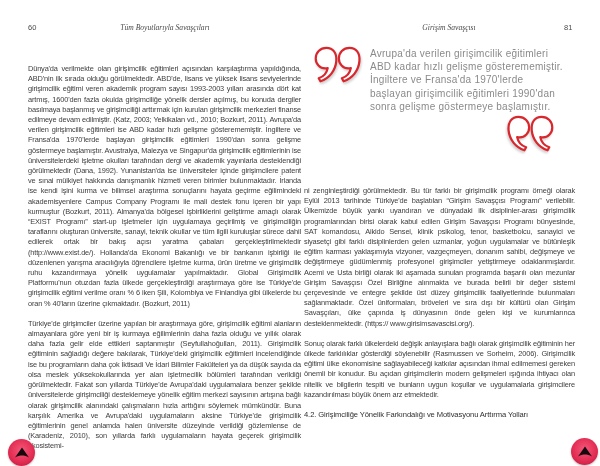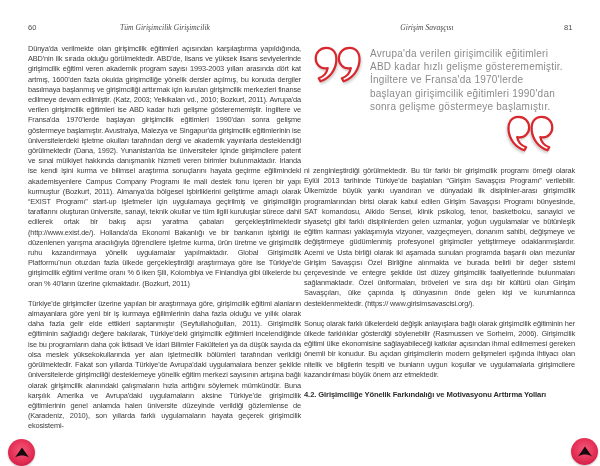--- a/index.html
+++ b/index.html
@@ -7,27 +7,27 @@
     position:relative;width:600px;height:466px;background:#ffffff;
     overflow:hidden;font-family:"Liberation Sans",sans-serif;color:#3d3d3d;
   }
   
   .page-num{position:absolute;top:23px;font-size:7.5px;color:#4a4a4a;}
   .run-title{
     position:absolute;top:23px;width:170px;text-align:center;
     font-family:"Liberation Serif",serif;font-style:italic;font-size:7.6px;color:#4a4a4a;
   }
   
-  .col{position:absolute;width:273px;}
+  .col{position:absolute;width:273px;margin-top:20px;}
   .col p{
     margin:0 0 10px 0;font-size:7.4px;line-height:10.2px;
     text-align:justify;letter-spacing:-0.15px;color:#3d3d3d;
   }
   .col .sec-head{
-    font-weight:bold;font-size:7.6px;line-height:10.2px;margin:2px 0 10px 0;
+    font-weight:normal;font-size:7.6px;line-height:10.2px;margin:2px 0 10px 0;
     letter-spacing:-0.1px;color:#2e2e2e;text-align:left;
   }
   .col-left{left:28px;top:44px;}
   .col-right{left:304px;top:166px;width:271px;}
   
   .quote-block{position:absolute;left:314px;top:40px;width:250px;height:128px;}
   .quote-text{
     position:absolute;left:56px;top:7px;width:196px;
     font-size:10px;line-height:13.2px;color:#8a8a8a;letter-spacing:0.25px;
   }
@@ -43,22 +43,22 @@
   }
   .nav-btn-left{left:8px;top:439px;}
   .nav-btn-right{left:571px;top:438px;}
 </style>
 </head>
 <body>
 
 <div class="spread">
 
   <span class="page-num" style="left:28px;">60</span>
-  <span class="run-title" style="left:80px;">Tüm Girişimcilik Girişimcilik</span>
-  <span class="run-title" style="left:342px;font-style:italic;">Girişim Savaşçısı</span>
+  <span class="run-title" style="left:80px;">Tüm Boyutlarıyla Savaşçıları</span>
+  <span class="run-title" style="left:364px;font-style:italic;">Girişim Savaşçısı</span>
   <span class="page-num" style="left:564px;">81</span>
 
   <div class="col col-left">
     <p>Dünya'da verilmekte olan girişimcilik eğitimleri açısından karşılaştırma yapıldığında, ABD'nin ilk sırada olduğu görülmektedir. ABD'de, lisans ve yüksek lisans seviyelerinde girişimcilik eğitimi veren akademik program sayısı 1993-2003 yılları arasında dört kat artmış, 1600'den fazla okulda girişimciliğe yönelik dersler açılmış, bu konuda dergiler basılmaya başlanmış ve girişimciliği arttırmak için kurulan girişimcilik merkezleri finanse edilmeye devam edilmiştir. (Katz, 2003; Yelkikalan vd., 2010; Bozkurt, 2011). Avrupa'da verilen girişimcilik eğitimleri ise ABD kadar hızlı gelişme gösterememiştir. İngiltere ve Fransa'da 1970'lerde başlayan girişimcilik eğitimleri 1990'dan sonra gelişme göstermeye başlamıştır. Avustralya, Malezya ve Singapur'da girişimcilik eğitimlerinin ise üniversitelerdeki işletme okulları tarafından dergi ve akademik yayınlarla desteklendiği görülmektedir (Dana, 1992). Yunanistan'da ise üniversiteler içinde girişimcilere patent ve sınai mülkiyet hakkında danışmanlık hizmeti veren birimler bulunmaktadır. İrlanda ise kendi işini kurma ve bilimsel araştırma sonuçlarını hayata geçirme eğilimindeki akademisyenlere Campus Company Programı ile mali destek fonu içeren bir yapı kurmuştur (Bozkurt, 2011). Almanya'da bölgesel işbirliklerini geliştirme amaçlı olarak “EXIST Programı” start-up işletmeler için uygulamaya geçirilmiş ve girişimciliğin taraflarını oluşturan üniversite, sanayi, teknik okullar ve tüm ilgili kuruluşlar sürece dahil edilerek ortak bir bakış açısı yaratma çabaları gerçekleştirilmektedir (http://www.exist.de/). Hollanda'da Ekonomi Bakanlığı ve bir bankanın işbirliği ile düzenlenen yarışma aracılığıyla öğrencilere işletme kurma, ürün üretme ve girişimcilik ruhu kazandırmaya yönelik uygulamalar yapılmaktadır. Global Girişimcilik Platformu'nun otuzdan fazla ülkede gerçekleştirdiği araştırmaya göre ise Türkiye'de girişimcilik eğitimi verilme oranı % 6 iken Şili, Kolombiya ve Finlandiya gibi ülkelerde bu oran % 40'ların üzerine çıkmaktadır. (Bozkurt, 2011)</p>
     <p>Türkiye'de girişimciler üzerine yapılan bir araştırmaya göre, girişimcilik eğitimi alanların almayanlara göre yeni bir iş kurmaya eğilimlerinin daha fazla olduğu ve yıllık olarak daha fazla gelir elde ettikleri saptanmıştır (Seyfullahoğulları, 2011). Girişimcilik eğitiminin sağladığı değere bakılarak, Türkiye'deki girişimcilik eğitimleri incelendiğinde ise bu programların daha çok İktisadi Ve İdari Bilimler Fakülteleri ya da düşük sayıda da olsa meslek yüksekokullarında yer alan işletmecilik bölümleri tarafından verildiği görülmektedir. Fakat son yıllarda Türkiye'de Avrupa'daki uygulamalara benzer şekilde üniversitelerde girişimciliği desteklemeye yönelik eğitim merkezi sayısının artışına bağlı olarak girişimcilik alanındaki çalışmaların hızla arttığını söylemek mümkündür. Buna karşılık Amerika ve Avrupa'daki uygulamaların aksine Türkiye'de girişimcilik eğitimlerinin genel anlamda halen üniversite düzeyinde verildiği gözlemlense de (Karadeniz, 2010), son yıllarda farklı uygulamaların hayata geçerek girişimcilik ekosistemi-</p>
   </div>
 
   <div class="quote-block">
     <svg class="qmark qmark-open" width="48" height="44" viewBox="0 0 56 44">
       <g fill="#ffffff" stroke="#d9272e" stroke-width="2.6" stroke-linejoin="round">

